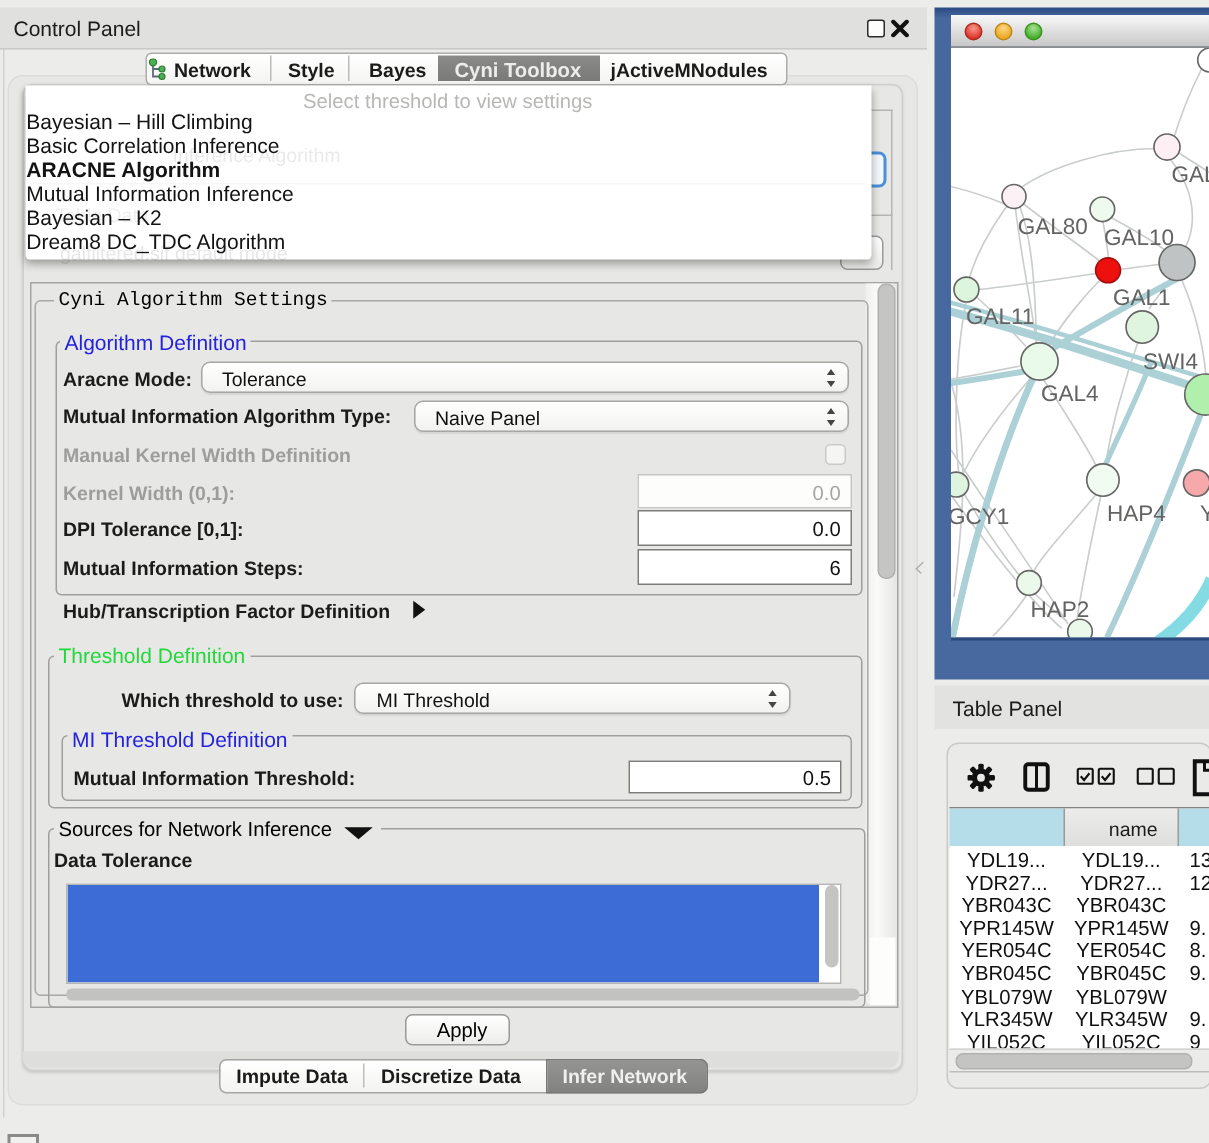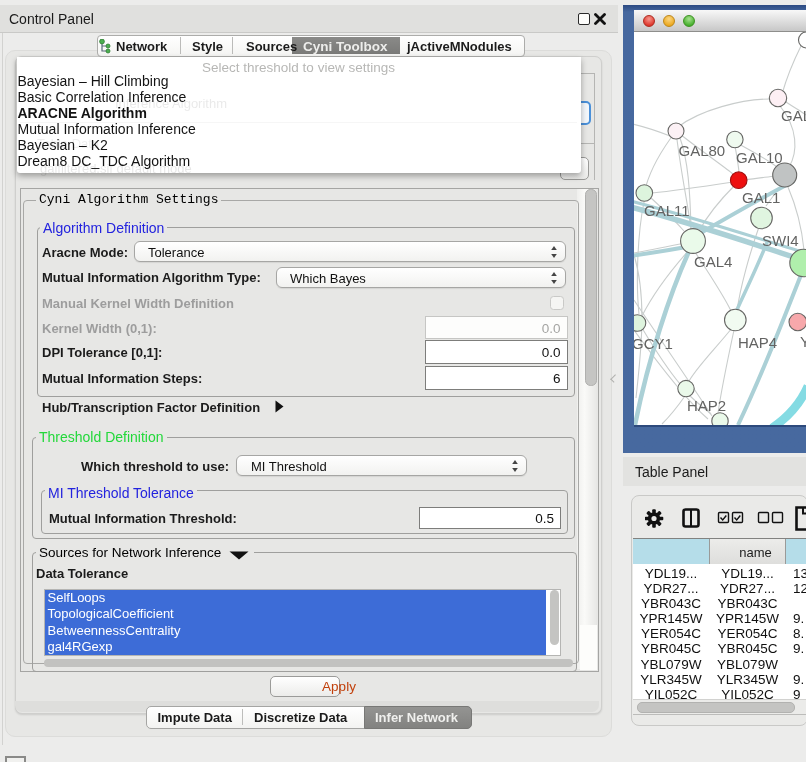--- a/index.html
+++ b/index.html
@@ -42,21 +42,21 @@
 <div class="abs" style="left:180px;top:37px;width:1px;height:17px;background:#bbbbb9;"></div>
 <div class="abs" style="left:232px;top:37px;width:1px;height:17px;background:#bbbbb9;"></div>
 <svg class="abs" style="left:99px;top:39px;" width="13" height="15" viewBox="0 0 13 15">
   <path d="M3 3 L3 12 L8 12 M3 7 L8 7" stroke="#5a6b7a" stroke-width="1.2" fill="none"></path>
   <circle cx="3" cy="2.5" r="2.4" fill="#4caf50" stroke="#2e7d32" stroke-width="0.8"></circle>
   <circle cx="9" cy="7" r="2" fill="#4caf50" stroke="#2e7d32" stroke-width="0.8"></circle>
   <circle cx="9" cy="12" r="2" fill="#4caf50" stroke="#2e7d32" stroke-width="0.8"></circle>
 </svg>
 <div class="lbl b" style="left:116px;top:38.5px;">Network</div>
 <div class="lbl b" style="left:192px;top:38.5px;">Style</div>
-<div class="lbl b" style="left:246px;top:38.5px;">Sources</div>
+<div class="lbl b" style="left:246px;top:38.5px;">Bayes</div>
 <div class="lbl b" style="left:303px;top:38.5px;color:#ededeb;font-size:13.5px;">Cyni Toolbox</div>
 <div class="lbl b" style="left:407px;top:38.5px;">jActiveMNodules</div>
 
 <div class="abs" style="left:576px;top:101px;width:11px;height:20px;background:#f3f7fb;border:2.5px solid #4a90d9;border-radius:5px;"></div>
 <div class="abs" style="left:560px;top:157px;width:27px;height:21px;background:linear-gradient(#ffffff,#eaeae8);border:1px solid #9a9a98;border-radius:5px;"></div>
 <div class="abs" style="left:594px;top:73px;width:1px;height:107px;background:#b5b5b3;"></div>
 <div class="abs" style="left:580px;top:73px;width:15px;height:1px;background:#b5b5b3;"></div>
 <div class="abs" style="left:580px;top:143px;width:15px;height:1px;background:#b5b5b3;"></div>
 
 <div class="abs" style="left:20px;top:188px;width:577px;height:482px;border:1px solid #a5a5a3;background:#e7e7e5;"></div>
@@ -74,21 +74,21 @@
 <div class="combo" style="left:134px;top:241px;width:429.5px;height:19px;">
     <span class="tx">Tolerance</span>
  <svg width="10" height="14" viewBox="0 0 10 14">
       <path d="M5 1 L7.8 5 L2.2 5 Z" fill="#444"></path>
       <path d="M5 13 L2.2 9 L7.8 9 Z" fill="#444"></path>
     </svg>
   </div>
 
 <div class="lbl b" style="left:42px;top:270px;">Mutual Information Algorithm Type:</div>
 <div class="combo" style="left:276px;top:266.5px;width:287.5px;height:19px;">
-    <span class="tx">Which Bayes</span>
+    <span class="tx">Naive Panel</span>
  <svg width="10" height="14" viewBox="0 0 10 14">
       <path d="M5 1 L7.8 5 L2.2 5 Z" fill="#444"></path>
       <path d="M5 13 L2.2 9 L7.8 9 Z" fill="#444"></path>
     </svg>
   </div>
 
 <div class="lbl b gray" style="left:42px;top:296px;">Manual Kernel Width Definition</div>
 <div class="abs" style="left:550px;top:296px;width:12px;height:12px;background:#f5f5f3;border:1.5px solid #c9c9c7;border-radius:3.5px;"></div>
 
 <div class="lbl b gray" style="left:42px;top:320.5px;">Kernel Width (0,1):</div>
@@ -117,46 +117,45 @@
 <div class="lbl b" style="left:81px;top:459px;">Which threshold to use:</div>
 <div class="combo" style="left:236px;top:455px;width:289px;height:18.5px;">
     <span class="tx" style="left:14px;">MI Threshold</span>
  <svg width="10" height="14" viewBox="0 0 10 14">
       <path d="M5 1 L7.8 5 L2.2 5 Z" fill="#444"></path>
       <path d="M5 13 L2.2 9 L7.8 9 Z" fill="#444"></path>
     </svg>
   </div>
 
 <div class="group" style="left:41px;top:489.5px;width:525px;height:42px;"></div>
-<div class="gtitle" style="left:45px;top:484.5px;color:#2323de;font-size:14px;">MI Threshold Tolerance</div>
+<div class="gtitle" style="left:45px;top:484.5px;color:#2323de;font-size:14px;">MI Threshold Definition</div>
 
 <div class="lbl b" style="left:49px;top:511px;">Mutual Information Threshold:</div>
 <div class="field" style="left:419px;top:507px;width:140px;height:20px;">
     <span>0.5</span>
   </div>
 
 <div class="group" style="left:32px;top:552px;width:542.5px;height:118px;"></div>
 <div class="gtitle" style="left:36px;top:545px;font-size:13.5px;">Sources for Network Inference</div>
 <div class="abs" style="left:222px;top:547px;width:32px;height:13px;background:#e7e7e5;"></div>
 <svg class="abs" style="left:229px;top:551px;" width="20" height="9" viewBox="0 0 20 9">
     <path d="M0.5 0.5 L19.5 0.5 L10 8.5 Z" fill="#111"></path>
   </svg>
 
 <div class="lbl b" style="left:36px;top:565.5px;">Data Tolerance</div>
 <div class="abs" style="left:43.5px;top:588.5px;width:515.5px;height:65px;background:#fff;border:1px solid #b5b5b3;overflow:hidden;">
   <div style="position:absolute;left:0;top:0;width:501.5px;height:65.5px;background:#3d6cd7;"></div>
-  <div style="position:absolute;left:3px;top:0.5px;font-size:13px;color:#fff;line-height:16.3px;">SelfLoops<br>TopologicalCoefficient<br>BetweennessCentrality<br>gal4RGexp</div>
   <div style="position:absolute;left:505.5px;top:0;width:9px;height:55px;background:#c4c4c2;border-radius:4.5px;"></div>
 </div>
 <div class="abs" style="left:44px;top:658.5px;width:529px;height:8px;background:#c2c2c0;border-radius:4px;"></div>
 
 <div class="abs" style="left:580px;top:625px;width:16.5px;height:44.5px;background:#fdfdfb;"></div>
 
 <div class="abs" style="left:270px;top:675.5px;width:67.5px;height:19.5px;background:linear-gradient(#ffffff,#ececea);border:1px solid #9b9b99;border-radius:5px;"></div>
-<div class="abs" style="left:270px;top:679px;width:76px;text-align:center;font-size:13.5px;color:#c2410c;margin-left:31px;">Apply</div>
+<div class="abs" style="left:270px;top:679px;width:76px;text-align:center;font-size:13.5px;color:#000000;">Apply</div>
 
 <div class="abs" style="left:146px;top:705.5px;width:324px;height:21px;background:linear-gradient(#ffffff,#f3f3f1);border:1px solid #a5a5a3;border-radius:5px;"></div>
 <div class="abs" style="left:364px;top:705.5px;width:106px;height:21px;background:linear-gradient(#949492,#828280);border:1px solid #787876;border-radius:0 5px 5px 0;"></div>
 <div class="abs" style="left:242px;top:708.5px;width:1px;height:16px;background:#bdbdbb;"></div>
 <div class="lbl b" style="left:157.5px;top:709.5px;">Impute Data</div>
 <div class="lbl b" style="left:254px;top:709.5px;">Discretize Data</div>
 <div class="lbl b" style="left:375px;top:709.5px;color:#f0f0ee;">Infer Network</div>
 
 <div class="abs" style="left:5px;top:756px;width:17px;height:12px;background:#f1f1ef;border:2px solid #8a8a88;"></div>
 

